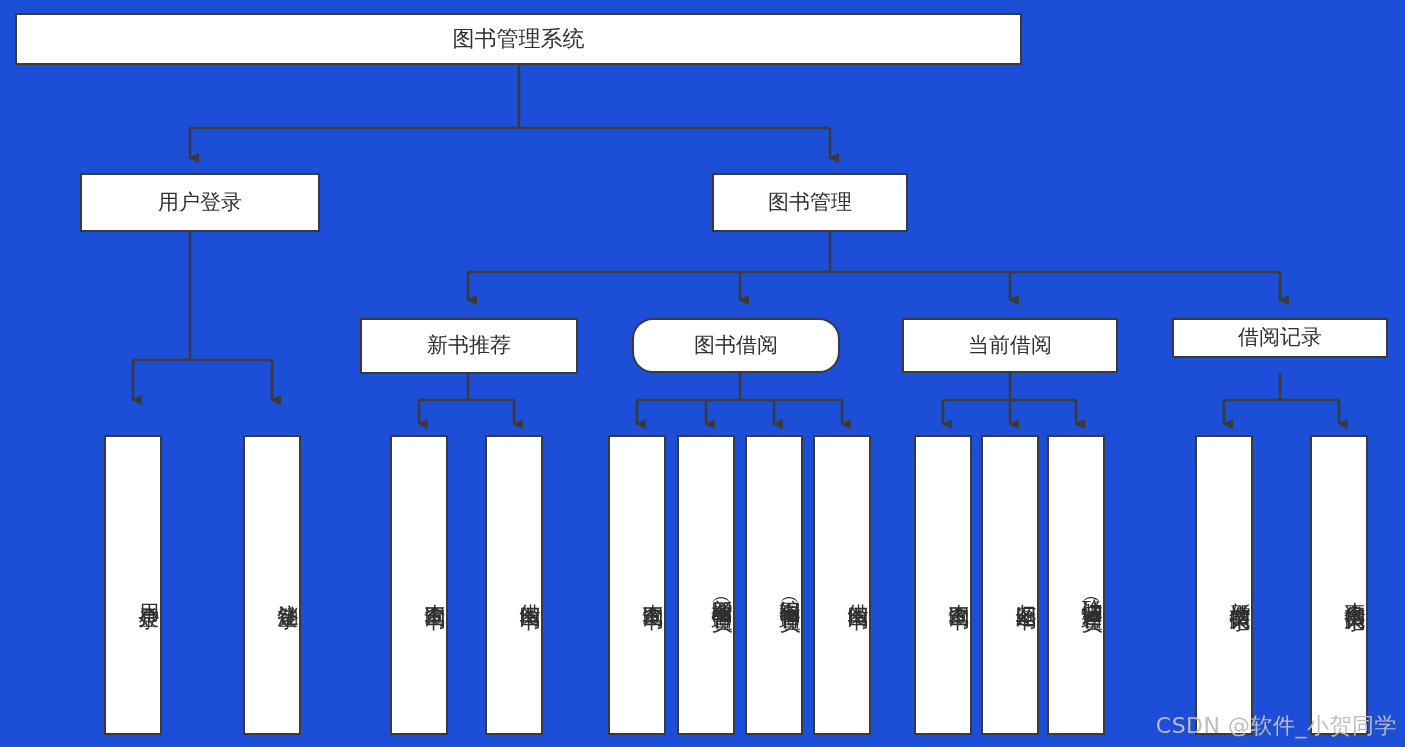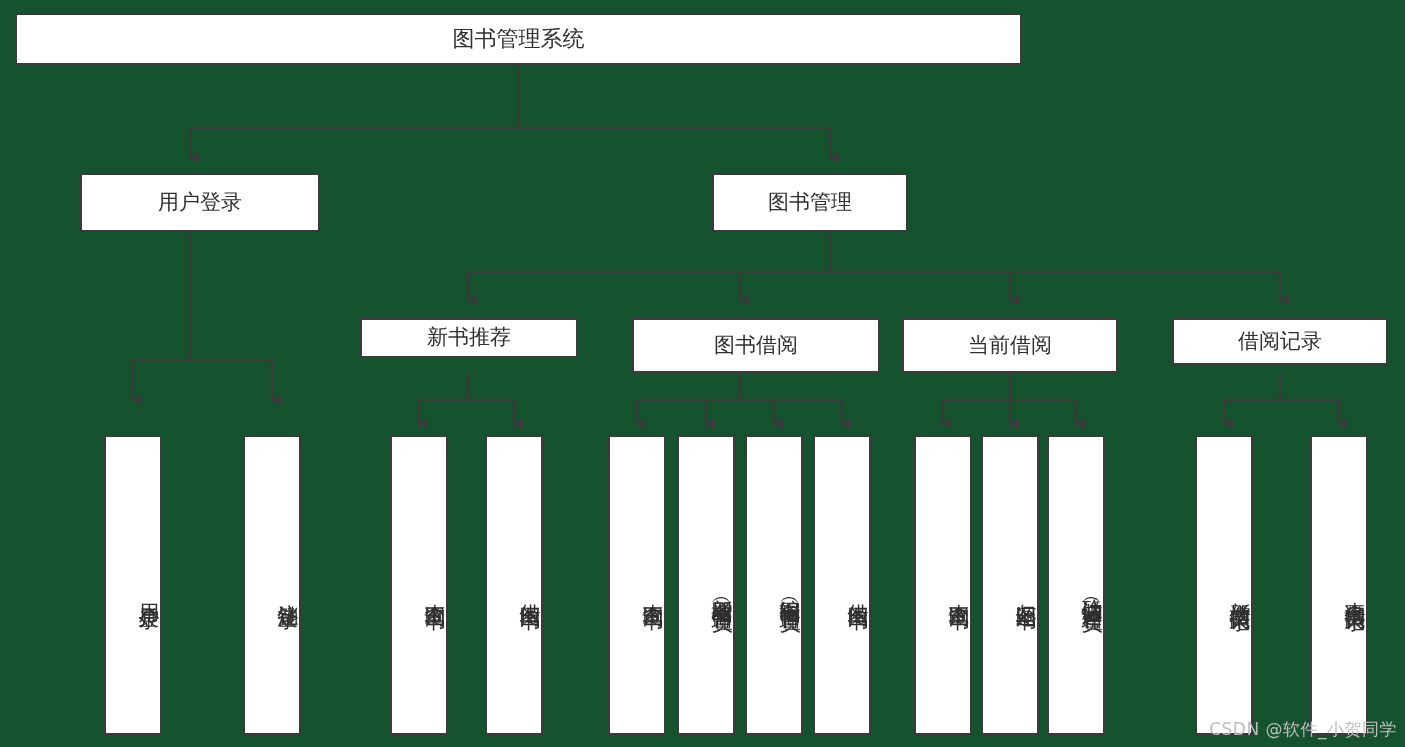--- a/index.html
+++ b/index.html
@@ -4,21 +4,21 @@
 <style>
   html,body{margin:0;padding:0;background:#ffffff;}
   body{
     font-family:"DejaVu Sans","Liberation Sans",sans-serif;
     color:#2b2b2b;
   }
   #stage{
     position:relative;
     width:1405px;
     height:747px;
-    background:#14532d;
+    background:#1d4ed8;
     overflow:hidden;
   }
   svg#wires{
     position:absolute;
     left:0; top:0;
     width:1405px;
     height:747px;
     pointer-events:none;
   }
   .node{
@@ -46,21 +46,21 @@
   }
   .node.leaf > span{
     writing-mode:vertical-rl;
     text-orientation:upright;
     display:block;
   }
   .watermark{
     position:absolute;
     right:8px;
     bottom:6px;
-    font-size:17px;
+    font-size:22px;
     color:#bdbdbd;
     letter-spacing:0.5px;
     white-space:nowrap;
     user-select:none;
   }
 </style>
 </head>
 <body>
 
 <div id="stage">
@@ -122,30 +122,30 @@
     <span>图书管理系统</span>
   </div>
 
   <div class="node lvl2" style="left:80px;top:173px;width:240px;height:59px;">
     <span>用户登录</span>
   </div>
   <div class="node lvl2" style="left:712px;top:173px;width:196px;height:59px;">
     <span>图书管理</span>
   </div>
 
-  <div class="node lvl3" style="left:360px;top:318px;width:218px;height:40px;">
+  <div class="node lvl3" style="left:360px;top:318px;width:218px;height:56px;">
     <span>新书推荐</span>
   </div>
-  <div class="node lvl3" style="left:632px;top:318px;width:248px;height:55px;">
+  <div class="node lvl3" style="left:632px;top:318px;width:208px;height:55px;border-radius:21px;">
     <span>图书借阅</span>
   </div>
   <div class="node lvl3" style="left:902px;top:318px;width:216px;height:55px;align-items:center;">
     <span>当前借阅</span>
   </div>
-  <div class="node lvl3" style="left:1172px;top:318px;width:216px;height:47px;">
+  <div class="node lvl3" style="left:1172px;top:318px;width:216px;height:40px;">
     <span>借阅记录</span>
   </div>
 
   <div class="node leaf" style="left:104px;top:435px;width:58px;height:300px;">
     <span>用户登录</span>
   </div>
   <div class="node leaf" style="left:243px;top:435px;width:58px;height:300px;">
     <span>注销登录</span>
   </div>
 

